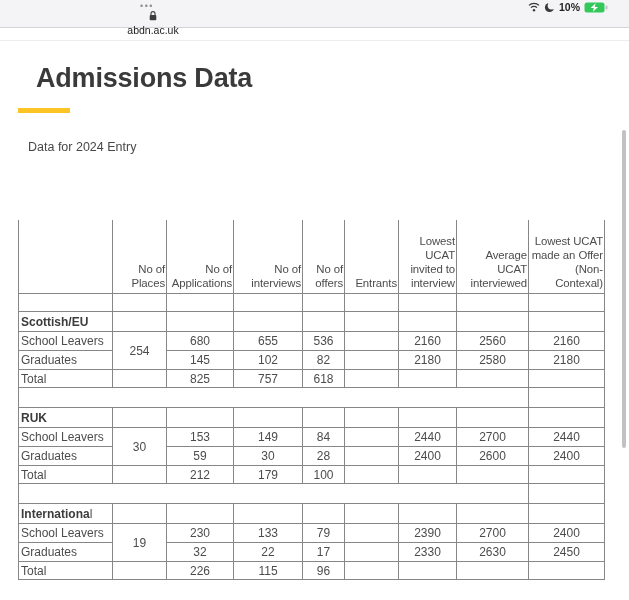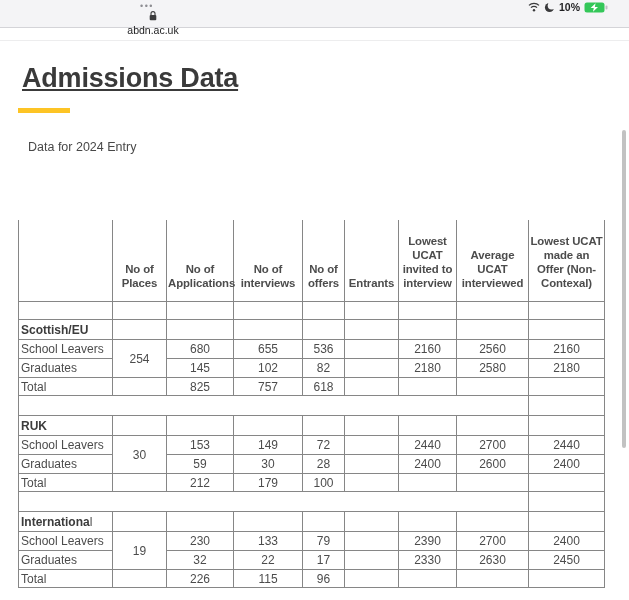--- a/index.html
+++ b/index.html
@@ -7,28 +7,28 @@
           font-family:"Liberation Sans","DejaVu Sans",sans-serif;}
   
   .chrome{position:relative;height:27px;background:#f4f4f6;border-bottom:1px solid #d4d4d8;}
   .more-dots{position:absolute;left:140px;top:1px;font-size:9px;letter-spacing:1.5px;color:#8e8e93;}
   .addr{position:absolute;left:0;top:11px;width:306px;display:flex;justify-content:center;
         align-items:center;gap:3px;font-size:10.5px;color:#1d1d1f;flex-direction:column;}
   .status{position:absolute;right:21px;top:1px;display:flex;align-items:center;gap:4px;height:12px;}
   .pct{font-size:10.5px;font-weight:bold;color:#1f1f21;}
   
   .top-divider{height:1px;background:#ededee;margin-top:12px;}
-  h1{margin:22px 22px 0;font-size:27px;line-height:31px;font-weight:bold;color:#3a3a3a;letter-spacing:-0.2px;text-decoration:underline;}
+  h1{margin:22px 36px 0;font-size:27px;line-height:31px;font-weight:bold;color:#3a3a3a;letter-spacing:-0.2px;}
   .accent-bar{margin:14px 0 0 18px;width:52px;height:5px;background:#fdc425;}
   .subtitle{margin:27px 0 0 28px;font-size:12.5px;color:#484848;}
   .tbl-wrap{margin:66px 0 0 18px;}
   
   .tbl{border-collapse:collapse;table-layout:fixed;width:587px;color:#4c4c4c;}
-  .tbl th{border:1px solid #868686;border-top:none;vertical-align:bottom;text-align:center;
-          font-weight:bold;height:71px;padding:0 1px 10px;font-size:11.4px;line-height:1.22;
+  .tbl th{border:1px solid #868686;border-top:none;vertical-align:bottom;text-align:right;
+          font-weight:normal;height:71px;padding:0 1px 2px;font-size:11.4px;line-height:1.22;
           letter-spacing:-0.1px;}
   .tbl td{border:1px solid #868686;font-size:12px;padding:0 2px;}
   tr.sec td{height:19px;}
   tr.data td{height:18px;}
   tr.total td{height:17px;}
   .label-cell{text-align:left;padding-left:3px;}
   .num{text-align:center;}
   .places{vertical-align:middle;}
   .sec-b{font-weight:bold;color:#3c3c3c;}
   .sec-t{font-weight:normal;color:#4c4c4c;}
@@ -180,21 +180,21 @@
             <td></td>
             <td></td>
             <td></td>
             <td></td>
           </tr>
           <tr class="data">
             <td class="label-cell">School Leavers</td>
             <td class="num places" rowspan="2">30</td>
             <td class="num">153</td>
             <td class="num">149</td>
-            <td class="num">72</td>
+            <td class="num">84</td>
             <td class="num"></td>
             <td class="num">2440</td>
             <td class="num">2700</td>
             <td class="num">2440</td>
           </tr>
           <tr class="data">
             <td class="label-cell">Graduates</td>
             <td class="num">59</td>
             <td class="num">30</td>
             <td class="num">28</td>

